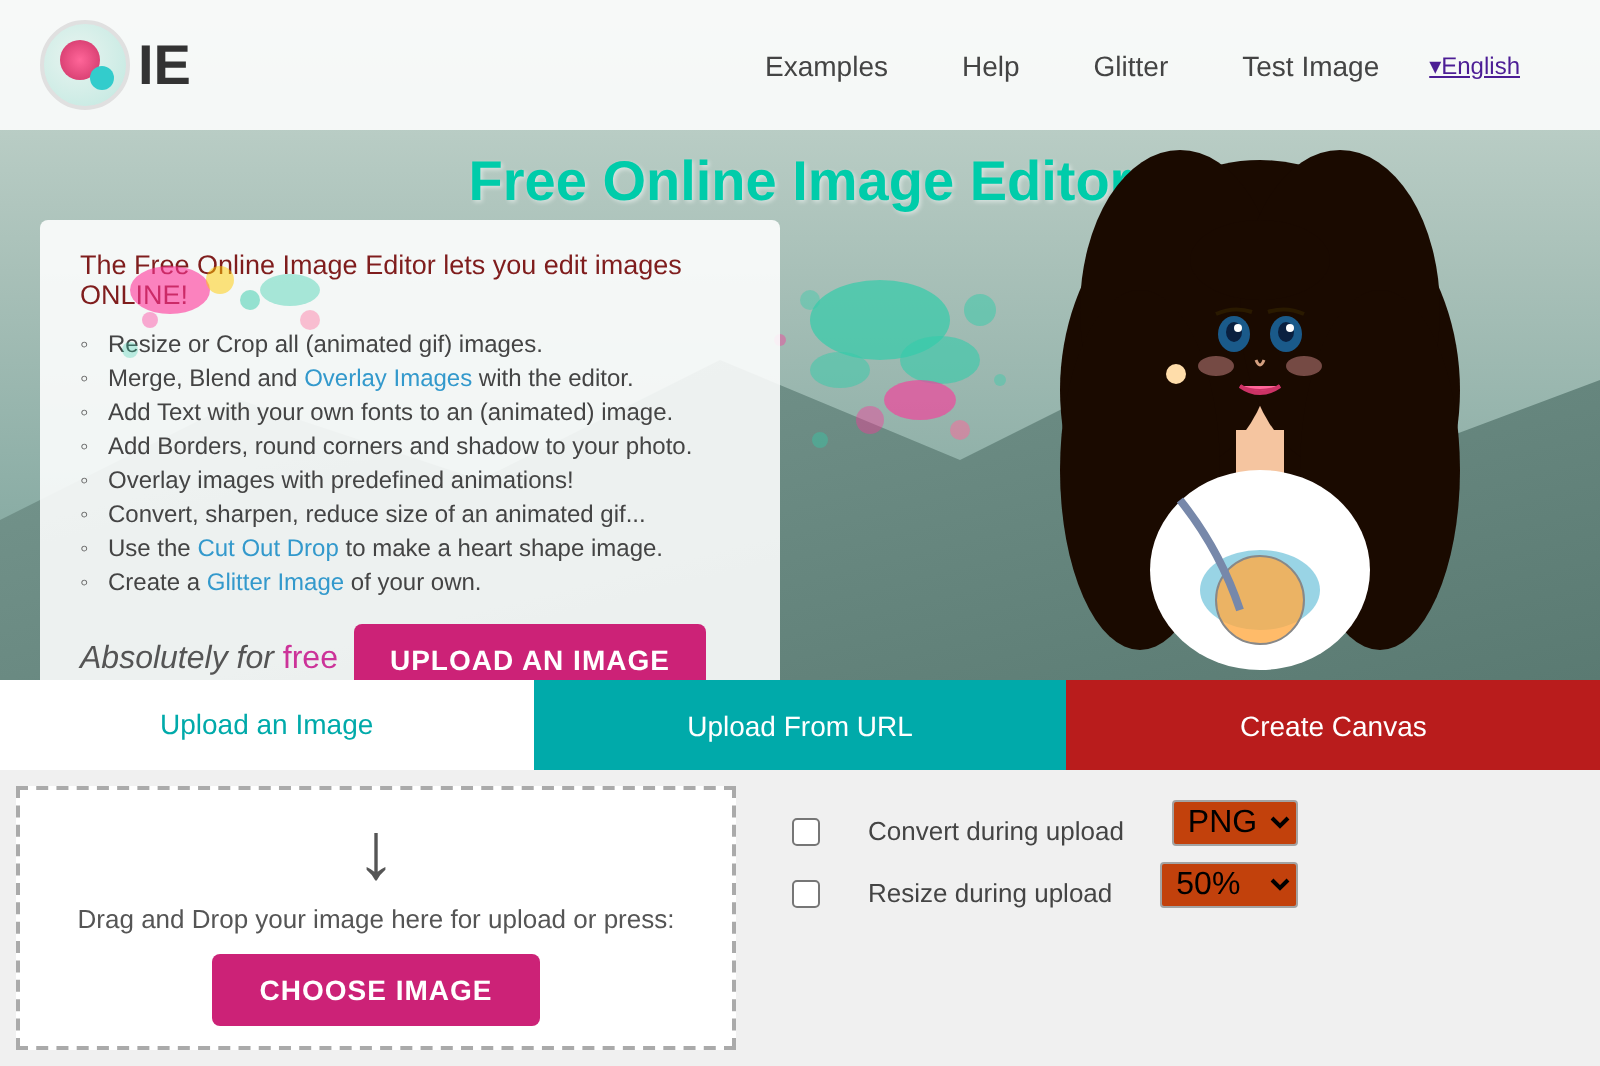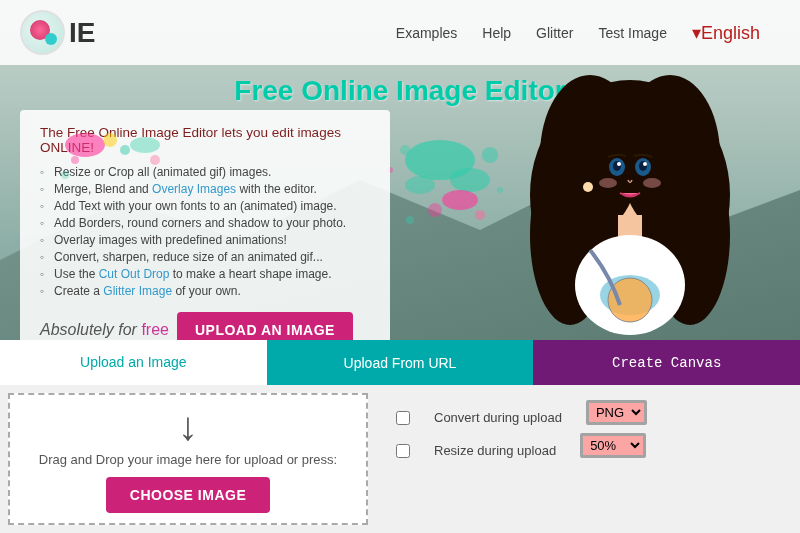--- a/index.html
+++ b/index.html
@@ -94,28 +94,30 @@
       gap: 25px;
       margin-left: auto;
       margin-right: 20px;
     }
 
     .nav-link {
       color: #444;
       text-decoration: none;
       font-size: 14px;
       font-weight: 500;
+      margin-left: 12px;
     }
 
     .lang-select {
-      font-size: 18px;
-      color: #b91c1c;
+      font-size: 12px;
+      color: #4c1d95;
       border: none;
       background: transparent;
       cursor: pointer;
+      text-decoration: underline;
     }
 
     
     .hero {
       position: relative;
       z-index: 5;
       height: 275px;
       display: flex;
       align-items: flex-start;
     }
@@ -248,23 +250,22 @@
       color: #00aaaa;
       border-bottom: 2px solid white;
     }
 
     .tab-upload-url {
       background: #00aaaa;
       color: white;
     }
 
     .tab-create-canvas {
-      background: #701a75;
+      background: #b91c1c;
       color: white;
-      font-family: Liberation Mono, monospace;
     }
 
     
     .upload-area-container {
       display: flex;
       background: #f0f0f0;
       height: 148px;
     }
 
     .upload-drop-zone {
@@ -324,25 +325,25 @@
       height: 14px;
       cursor: pointer;
     }
 
     .option-label {
       font-size: 13px;
       color: #444;
     }
 
     .option-select {
-      font-size: 13px;
+      font-size: 16px;
       padding: 1px 3px;
-      border: 3px solid #a3a3a3;
+      border: 1px solid #a3a3a3;
       border-radius: 2px;
-      background: #fca5a5;
+      background: #c2410c;
       cursor: pointer;
     }
 
     
     svg { overflow: visible; }
   </style>
 </head>
 <body>
 
 <div class="bg-landscape"></div>

